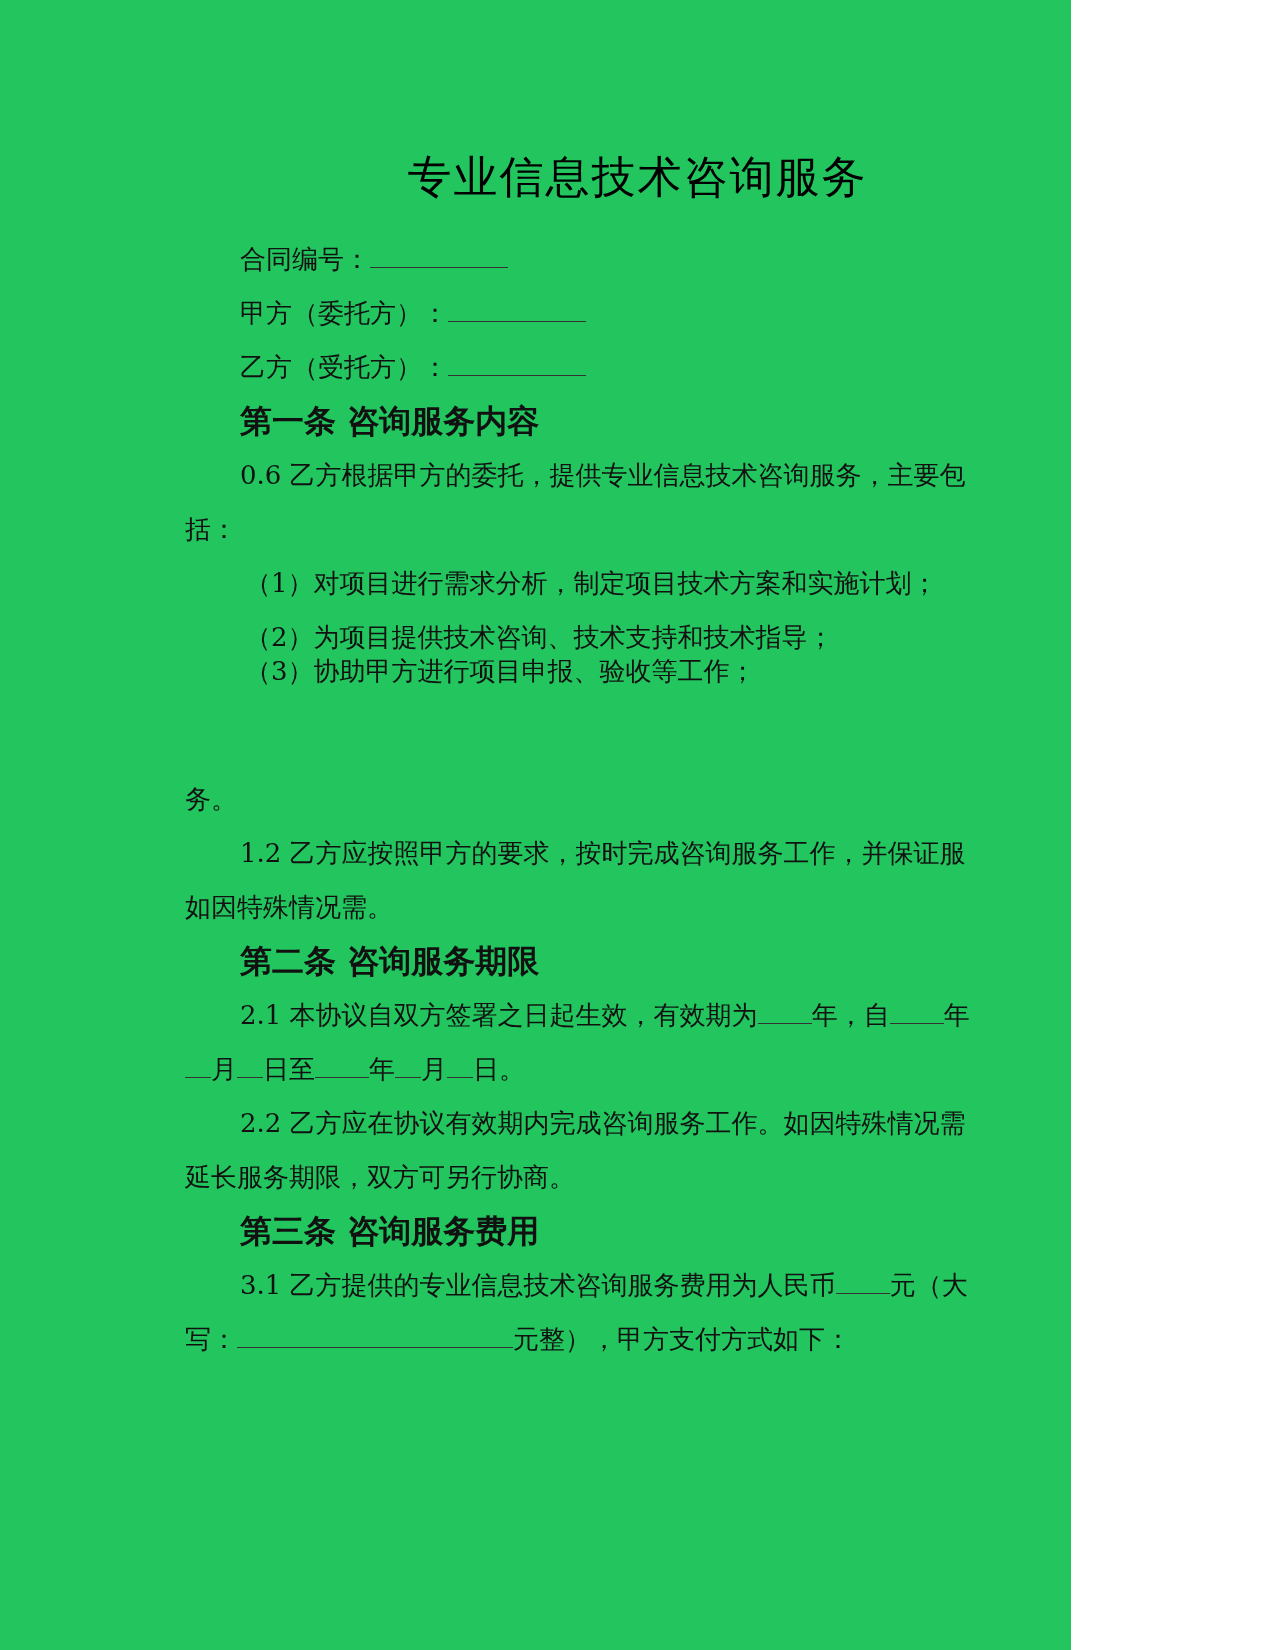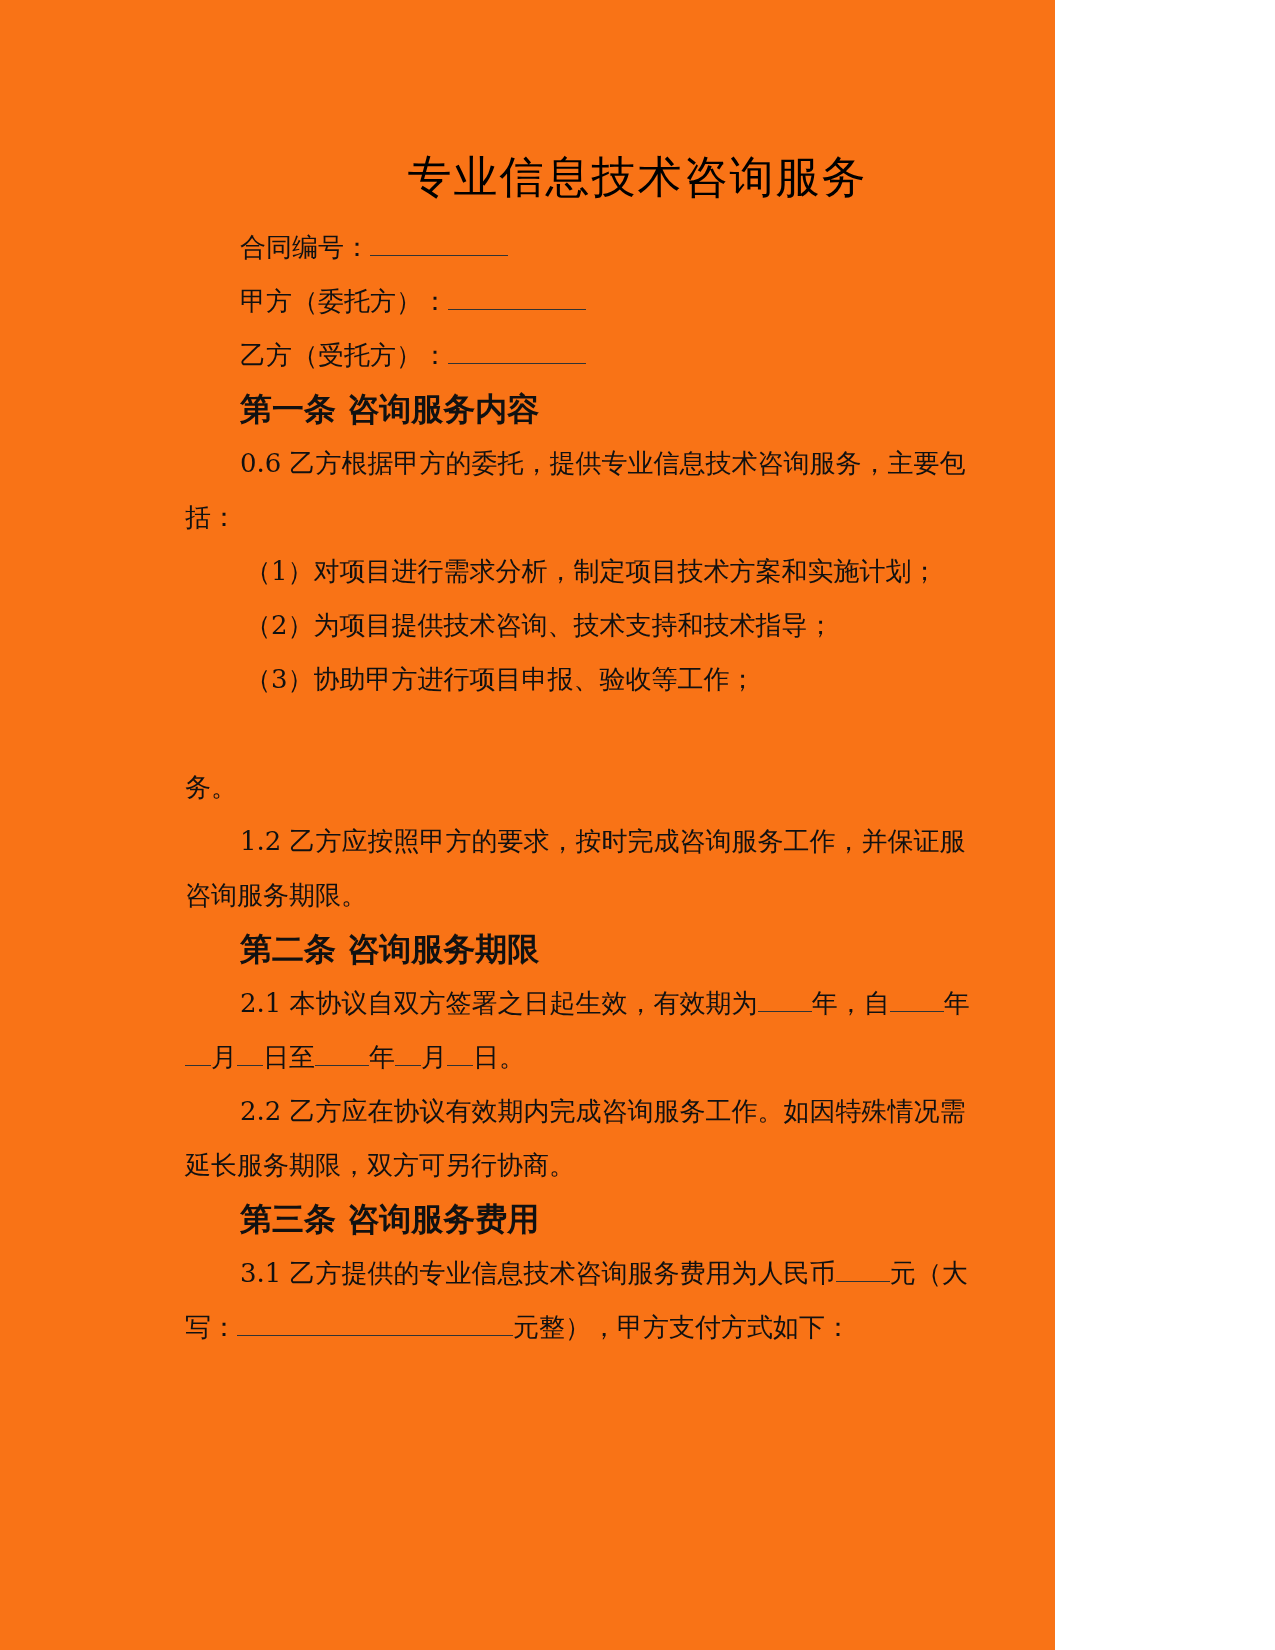--- a/index.html
+++ b/index.html
@@ -1,21 +1,21 @@
 <!DOCTYPE html>
 <html><head>
 <meta charset="utf-8">
 <style>
   html,body{margin:0;padding:0;background:#ffffff;}
   body{width:1275px;height:1650px;position:relative;overflow:hidden;
        font-family:"DejaVu Serif","Liberation Serif",serif;color:#111;}
-  .page{position:absolute;left:0;top:0;width:1055px;height:1650px;background:#f97316;}
+  .page{position:absolute;left:0;top:0;width:1055px;height:1650px;background:#22c55e;padding-left:16px;}
   .title{position:absolute;left:0;width:1275px;top:148px;text-align:center;
          font-family:"DejaVu Sans","Liberation Sans",sans-serif;font-size:44px;letter-spacing:2px;color:#000;}
-  .line{position:absolute;font-size:26px;line-height:34px;white-space:nowrap;color:#111;}
+  .line{position:absolute;font-size:26px;line-height:34px;white-space:nowrap;color:#111;margin-top:12px;}
   .ind{left:240px;}
   .noind{left:185px;}
   .sub{left:245px;}
   .heading{font-family:"DejaVu Sans","Liberation Sans",sans-serif;font-weight:bold;font-size:32px;}
   .blank{display:inline-block;border-bottom:1.5px solid #333;height:24px;vertical-align:baseline;}
 </style>
 </head>
 <body>
 
 <div class="page">
@@ -30,24 +30,24 @@
   </div>
   <div class="line ind" style="top:338px;">
     <span>乙方（受托方）：</span><span class="blank" style="width:138px;"></span>
   </div>
 
   <div class="line ind heading" style="top:392px;">第一条 咨询服务内容</div>
   <div class="line ind" style="top:446px;">0.6 乙方根据甲方的委托，提供专业信息技术咨询服务，主要包</div>
   <div class="line noind" style="top:500px;">括：</div>
   <div class="line sub" style="top:554px;">（1）对项目进行需求分析，制定项目技术方案和实施计划；</div>
   <div class="line sub" style="top:608px;">（2）为项目提供技术咨询、技术支持和技术指导；</div>
-  <div class="line sub" style="top:662px;">（3）协助甲方进行项目申报、验收等工作；</div>
+  <div class="line sub" style="top:642px;">（3）协助甲方进行项目申报、验收等工作；</div>
   <div class="line noind" style="top:770px;">务。</div>
   <div class="line ind" style="top:824px;">1.2 乙方应按照甲方的要求，按时完成咨询服务工作，并保证服</div>
-  <div class="line noind" style="top:878px;">咨询服务期限。</div>
+  <div class="line noind" style="top:878px;">如因特殊情况需。</div>
 
   <div class="line ind heading" style="top:932px;">第二条 咨询服务期限</div>
   <div class="line ind" style="top:986px;">
     <span>2.1 本协议自双方签署之日起生效，有效期为</span><span class="blank" style="width:54px;"></span><span>年，自</span><span class="blank" style="width:54px;"></span><span>年</span>
   </div>
   <div class="line noind" style="top:1040px;">
     <span class="blank" style="width:26px;"></span><span>月</span><span class="blank" style="width:26px;"></span><span>日至</span><span class="blank" style="width:54px;"></span><span>年</span><span class="blank" style="width:26px;"></span><span>月</span><span class="blank" style="width:26px;"></span><span>日。</span>
   </div>
   <div class="line ind" style="top:1094px;">2.2 乙方应在协议有效期内完成咨询服务工作。如因特殊情况需</div>
   <div class="line noind" style="top:1148px;">延长服务期限，双方可另行协商。</div>

